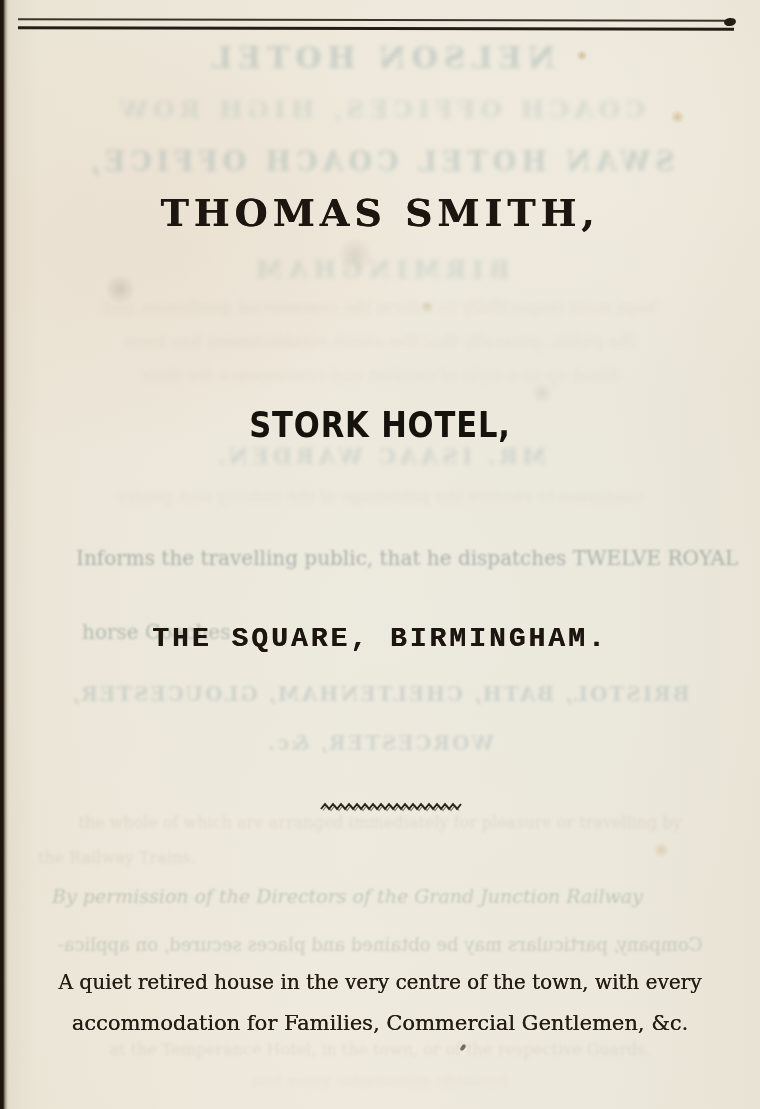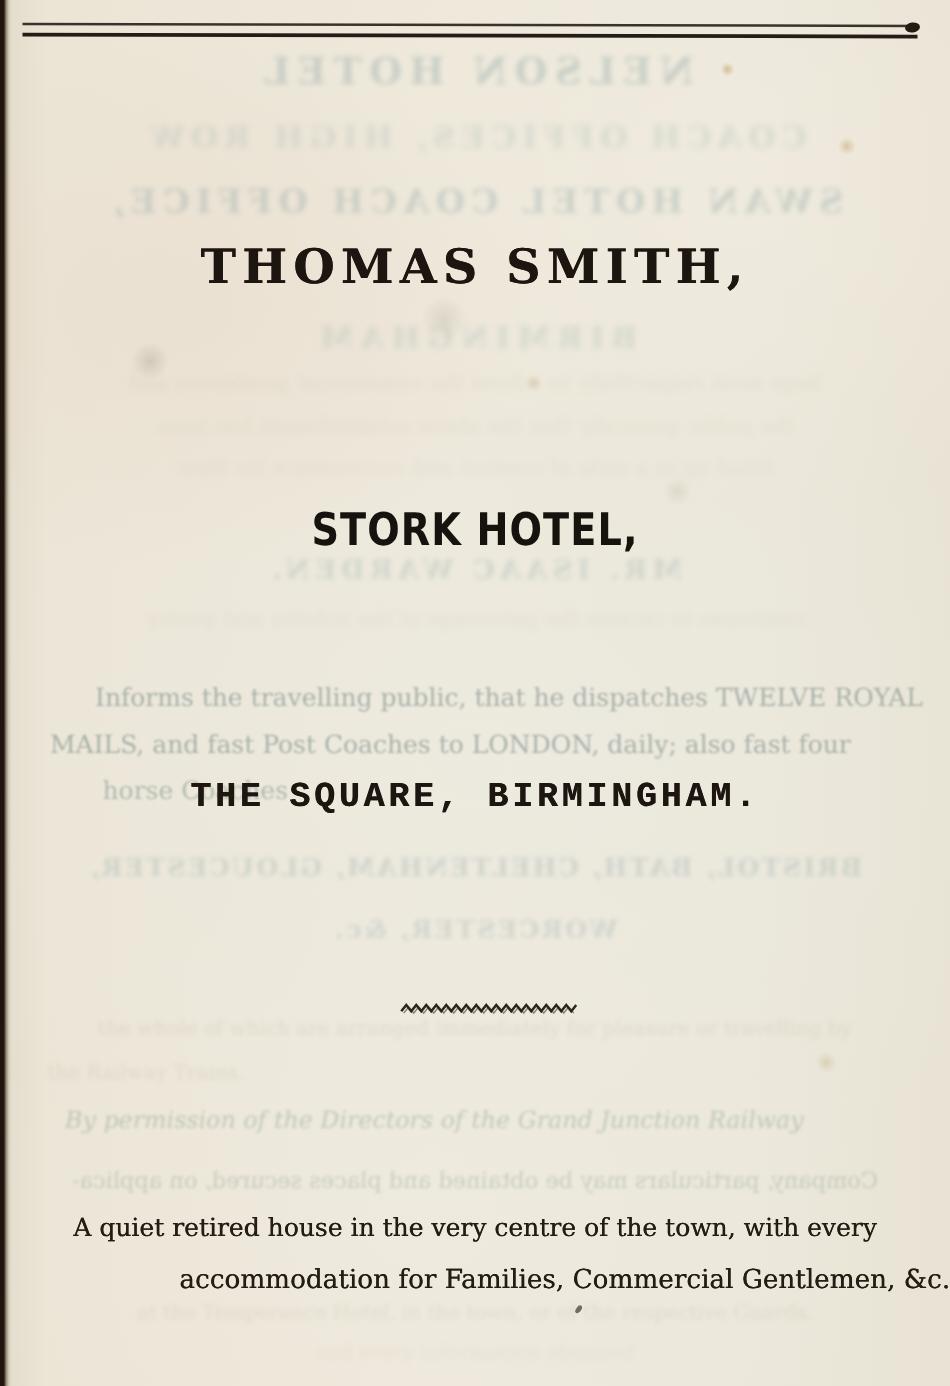--- a/index.html
+++ b/index.html
@@ -65,21 +65,21 @@
 
   
   .ink{position:absolute;left:0;width:100%;text-align:center;white-space:nowrap;color:#1c1510;}
   .proprietor{top:190px;font-size:38px;font-weight:bold;letter-spacing:5px;
     font-family:"DejaVu Serif","Liberation Serif",serif;text-shadow:.3px 0 0 #1c1510;}
   .hotel-name{top:404px;font-size:36px;font-weight:bold;letter-spacing:1px;
     font-family:"DejaVu Sans","Liberation Sans",sans-serif;transform:scaleX(.85);color:#16120d;}
   .address{top:623px;font-size:28px;font-weight:bold;letter-spacing:3px;
     font-family:Liberation Mono, monospace;text-shadow:.3px 0 0 #1d1711;}
   .tagline1{top:970px;font-size:20px;color:#241d15;text-shadow:.25px 0 0 #241d15;}
-  .tagline2{top:1011px;font-size:21px;color:#241d15;text-shadow:.25px 0 0 #241d15;text-align:right;}
+  .tagline2{top:1011px;font-size:21px;color:#241d15;text-shadow:.25px 0 0 #241d15;}
 
   .squiggle{left:320px;top:800px;}
 </style>
 </head>
 <body>
 
 <div class="page">
 
   <div class="abs noint edge-left"></div>
   <div class="abs noint rule"></div>
@@ -96,21 +96,20 @@
   <div class="ghost gblue gmir g0">NELSON HOTEL</div>
   <div class="ghost gblue gmir g1">COACH OFFICES, HIGH ROW</div>
   <div class="ghost gblue gmir g2">SWAN HOTEL COACH OFFICE,</div>
   <div class="ghost gblue gmir g3">BIRMINGHAM</div>
   <div class="ghost gbody gmir g4">begs most respectfully to inform the commercial gentlemen and</div>
   <div class="ghost gbody gmir g5">the public generally that the above establishment has been</div>
   <div class="ghost gbody gmir g6">fitted up in a style of comfort and convenience for their</div>
   <div class="ghost gblue gmir g7">MR. ISAAC WARDEN.</div>
   <div class="ghost gbody gmir g8">continues to receive the patronage of the nobility and gentry</div>
   <div class="ghost gread g9">Informs the travelling public, that he dispatches TWELVE ROYAL</div>
-  <div class="ghost gread g10">MAILS, and fast Post Coaches to LONDON, daily; also fast four</div>
   <div class="ghost gread g11">horse Coaches</div>
   <div class="ghost gblue gmir g12">BRISTOL, BATH, CHELTENHAM, GLOUCESTER,</div>
   <div class="ghost gblue gmir g13">WORCESTER, &amp;c.</div>
   <div class="ghost gbody g14">the whole of which are arranged immediately for pleasure or travelling by</div>
   <div class="ghost gbody g15">the Railway Trains.</div>
   <div class="ghost g16">By permission of the Directors of the Grand Junction Railway</div>
   <div class="ghost gmir g17">Company, particulars may be obtained and places secured, on applica-</div>
   <div class="ghost gbody g18">at the Temperance Hotel, in the town, or of the respective Guards.</div>
   <div class="ghost gbody g19">and every information obtained</div>
 

